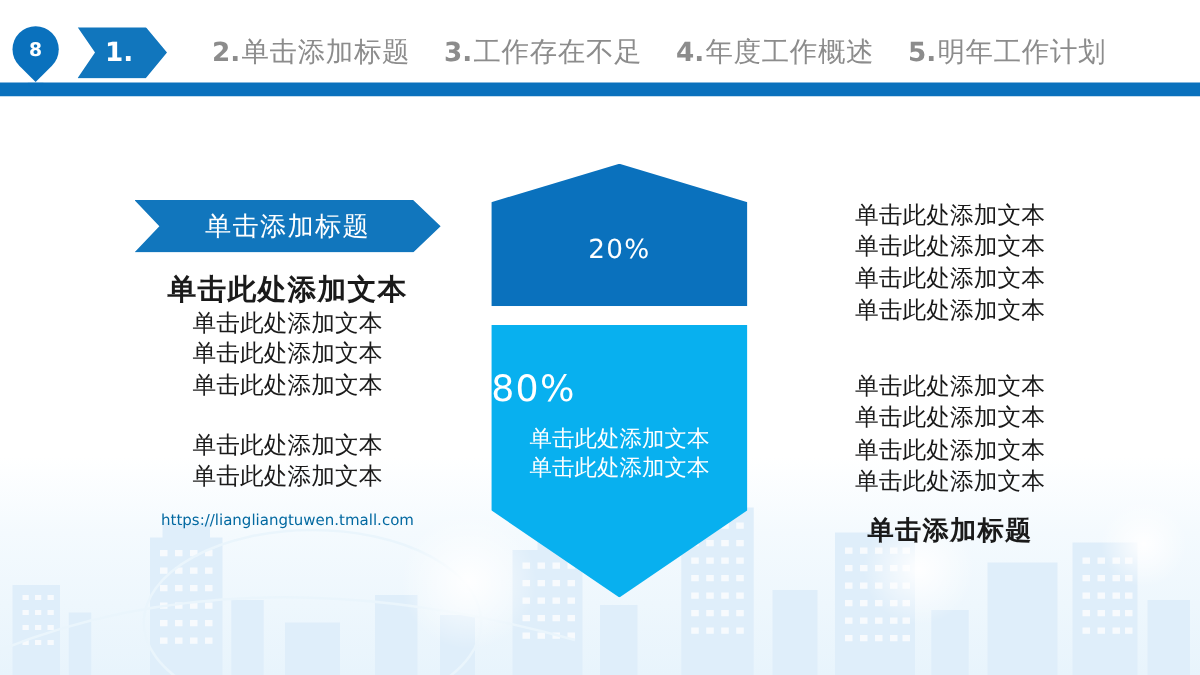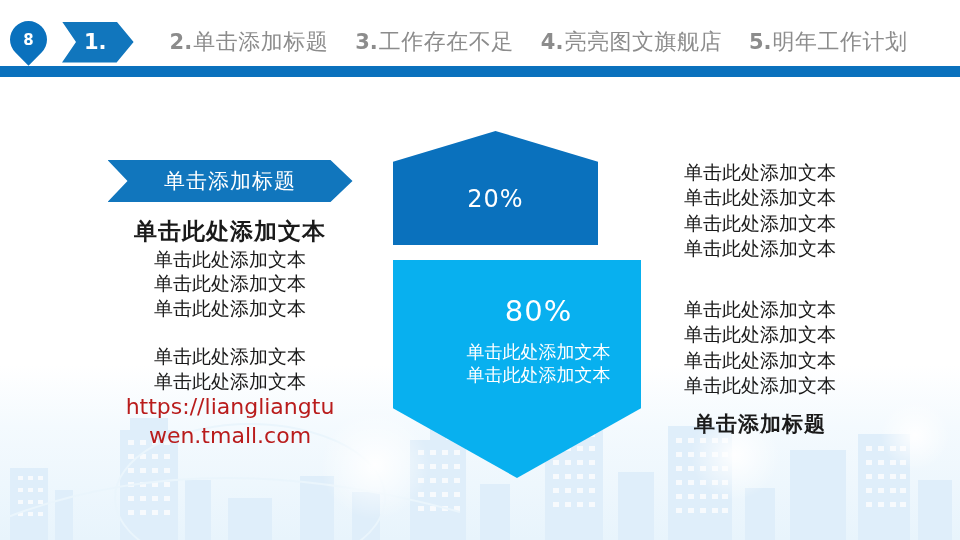--- a/index.html
+++ b/index.html
@@ -176,59 +176,57 @@
   .left-line {
     font-size: 19px;
     color: #1a1a1a;
     line-height: 1.28;
   }
   .left-block-2 {
     margin-top: 24px;
   }
   .left-block-2 .left-line { line-height: 1.3; }
   .left-url {
-    font-size: 22px;
-    color: #b91c1c;
+    font-size: 12px;
+    color: #0369a1;
     line-height: 1.3;
     width: 212px;
-    margin: 0 auto;
+    margin: 16px auto;
     word-break: break-all;
   }
 
   
   .shape-top {
     position: absolute;
     left: 393px;
     top: 131px;
     width: 205px;
     height: 114px;
     background: #0a71bd;
     clip-path: polygon(50% 0, 100% 27%, 100% 100%, 0 100%, 0 27%);
     display: flex;
     align-items: center;
     justify-content: center;
   }
   .shape-top-pct {
     color: #ffffff;
-    font-size: 24px;
+    font-size: 21px;
     letter-spacing: 1px;
     margin-top: 22px;
   }
   .shape-bottom {
     position: absolute;
     left: 393px;
     top: 260px;
     width: 205px;
     height: 218px;
     background: #08b0ef;
     clip-path: polygon(0 0, 100% 0, 100% 68%, 50% 100%, 0 68%);
     display: flex;
     flex-direction: column;
-    align-items: center;
-    padding-left: 43px;
   }
   .shape-bottom-pct {
     color: #ffffff;
     font-size: 29px;
     letter-spacing: 1px;
     margin-top: 34px;
   }
   .shape-bottom-line {
     color: #ffffff;
     font-size: 18px;
@@ -454,21 +452,21 @@
         <span class="lbl">单击添加标题</span>
       </div>
 
       <div class="nav-item">
         <span class="idx">3.</span>
         <span class="lbl">工作存在不足</span>
       </div>
 
       <div class="nav-item">
         <span class="idx">4.</span>
-        <span class="lbl">亮亮图文旗舰店</span>
+        <span class="lbl">年度工作概述</span>
       </div>
 
       <div class="nav-item">
         <span class="idx">5.</span>
         <span class="lbl">明年工作计划</span>
       </div>
 
     </div>
   </div>
 

